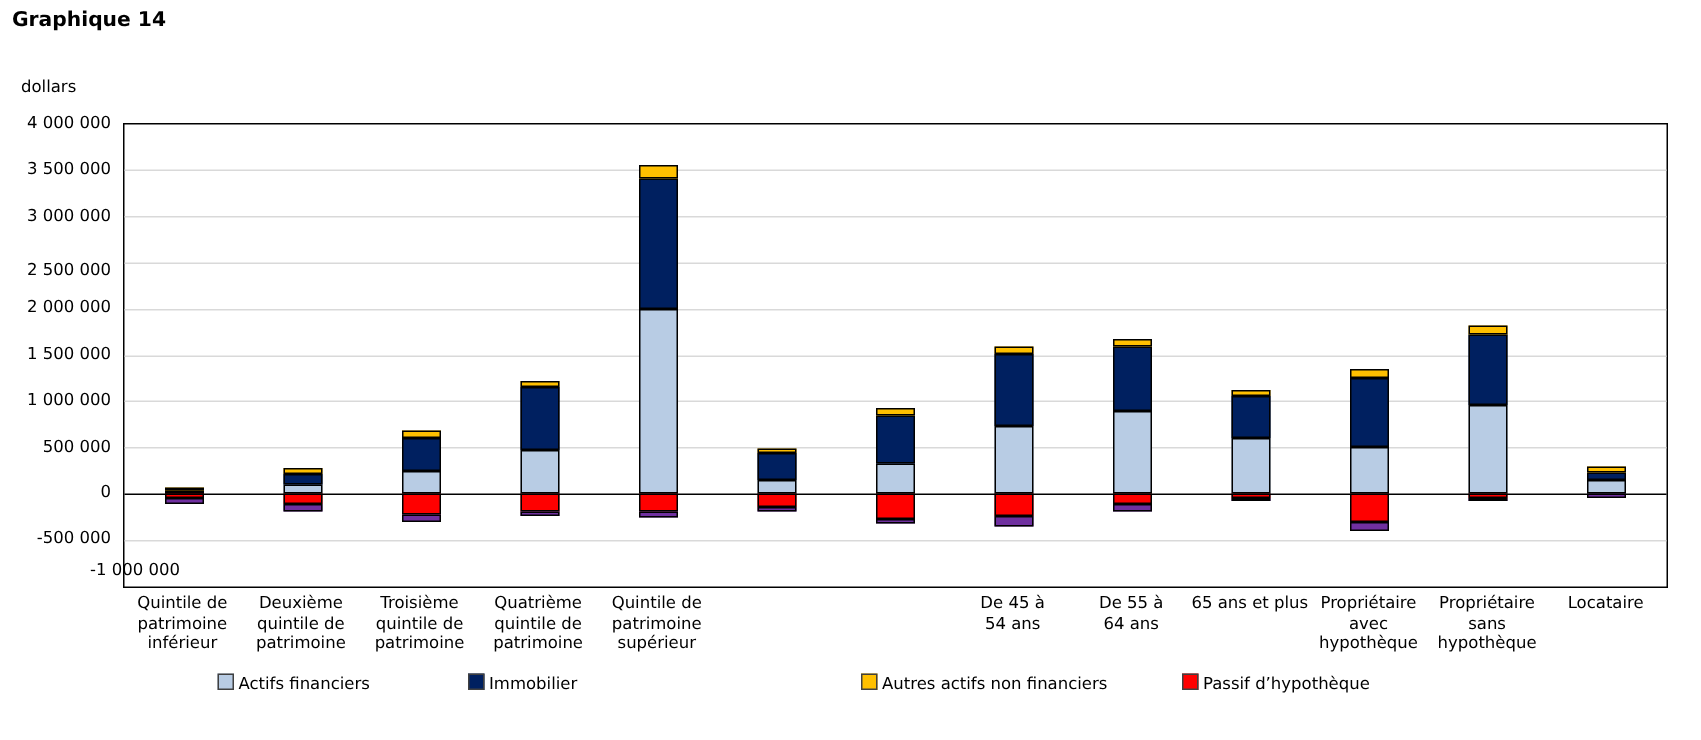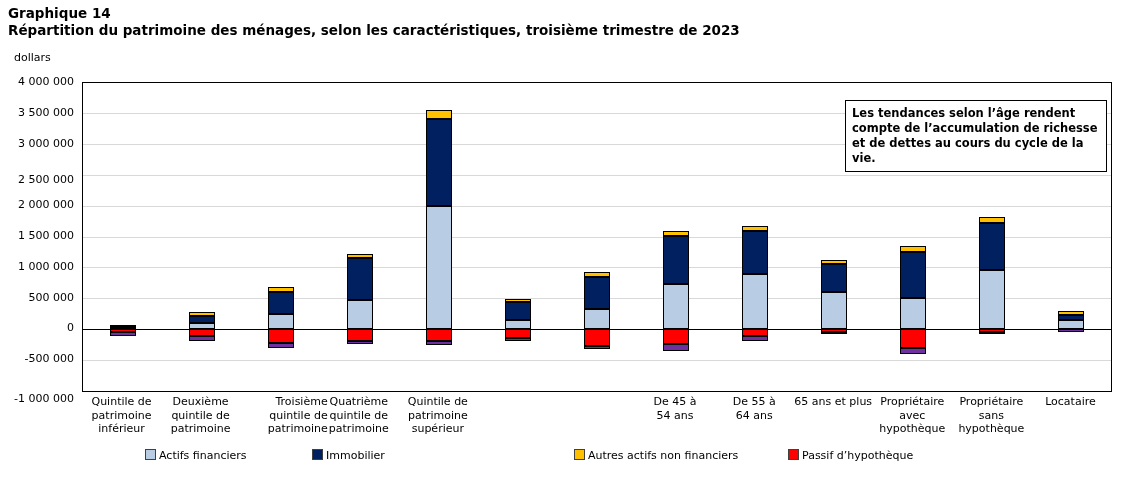--- a/index.html
+++ b/index.html
@@ -38,21 +38,20 @@
     margin-right:3px;vertical-align:-1px;
   }
   .source{position:absolute;left:8px;top:473px;font-size:12px;}
   .source b{font-weight:bold;}
 </style>
 </head>
 <body>
 
 <div class="page">
   <div class="title1">Graphique 14</div>
-  <div class="title2">Répartition du patrimoine des ménages, selon les caractéristiques, troisième trimestre de 2023</div>
   <div class="unit">dollars</div>
 
   <div class="plot" id="plot">
       <div class="grid" style="top: 30.3px;"></div>
       <div class="grid" style="top: 61.1px;"></div>
       <div class="grid" style="top: 91.9px;"></div>
       <div class="grid" style="top: 122.7px;"></div>
       <div class="grid" style="top: 153.5px;"></div>
       <div class="grid" style="top: 184.3px;"></div>
       <div class="grid" style="top: 215.1px;"></div>
@@ -127,30 +126,30 @@
       <div class="ytick" style="top: 75px;">4 000 000</div>
       <div class="ytick" style="top: 105.8px;">3 500 000</div>
       <div class="ytick" style="top: 136.6px;">3 000 000</div>
       <div class="ytick" style="top: 173px;">2 500 000</div>
       <div class="ytick" style="top: 198.2px;">2 000 000</div>
       <div class="ytick" style="top: 229px;">1 500 000</div>
       <div class="ytick" style="top: 259.8px;">1 000 000</div>
       <div class="ytick" style="top: 290.6px;">500 000</div>
       <div class="ytick" style="top: 321.4px;">0</div>
       <div class="ytick" style="top: 352.2px;">-500 000</div>
-      <div class="ytick" style="top: 392px;">-1 000 000</div>
+      <div class="ytick" style="top: 373px; margin-left: 46px;">-1 000 000</div>
     </div>
   <div class="xlabels" id="xlabels">
       <div class="xlabel" style="left: -8.46154px;">Quintile de
 patrimoine
 inférieur</div>
       <div class="xlabel" style="left: 70.6154px;">Deuxième
 quintile de
 patrimoine</div>
-      <div class="xlabel" style="left: 149.692px; text-align: right;">Troisième
+      <div class="xlabel" style="left: 149.692px;">Troisième
 quintile de
 patrimoine</div>
       <div class="xlabel" style="left: 228.769px;">Quatrième
 quintile de
 patrimoine</div>
       <div class="xlabel" style="left: 307.846px;">Quintile de
 patrimoine
 supérieur</div>
       <div class="xlabel" style="left: 545.077px;">De 45 à
 54 ans</div>
@@ -159,23 +158,20 @@
       <div class="xlabel" style="left: 703.231px;">65 ans et plus</div>
       <div class="xlabel" style="left: 782.308px;">Propriétaire
 avec
 hypothèque</div>
       <div class="xlabel" style="left: 861.385px;">Propriétaire
 sans
 hypothèque</div>
       <div class="xlabel" style="left: 940.462px;">Locataire</div>
     </div>
 
-  <div class="annotation">Les tendances selon l’âge rendent
-compte de l’accumulation de richesse
-et de dettes au cours du cycle de la vie.</div>
 
   <div class="legend" id="legend">
       <div class="legend-item" style="left: 145px;"><span class="swatch" style="background: rgb(184, 204, 228);"></span><span>Actifs financiers</span></div>
       <div class="legend-item" style="left: 312px;"><span class="swatch" style="background: rgb(0, 32, 96);"></span><span>Immobilier</span></div>
       <div class="legend-item" style="left: 545px; margin-left: 29px;"><span class="swatch" style="background: rgb(255, 192, 0);"></span><span>Autres actifs non financiers</span></div>
       <div class="legend-item" style="left: 788px;"><span class="swatch" style="background: rgb(255, 0, 0);"></span><span>Passif d’hypothèque</span></div>
     </div>
 
 </div>
 

